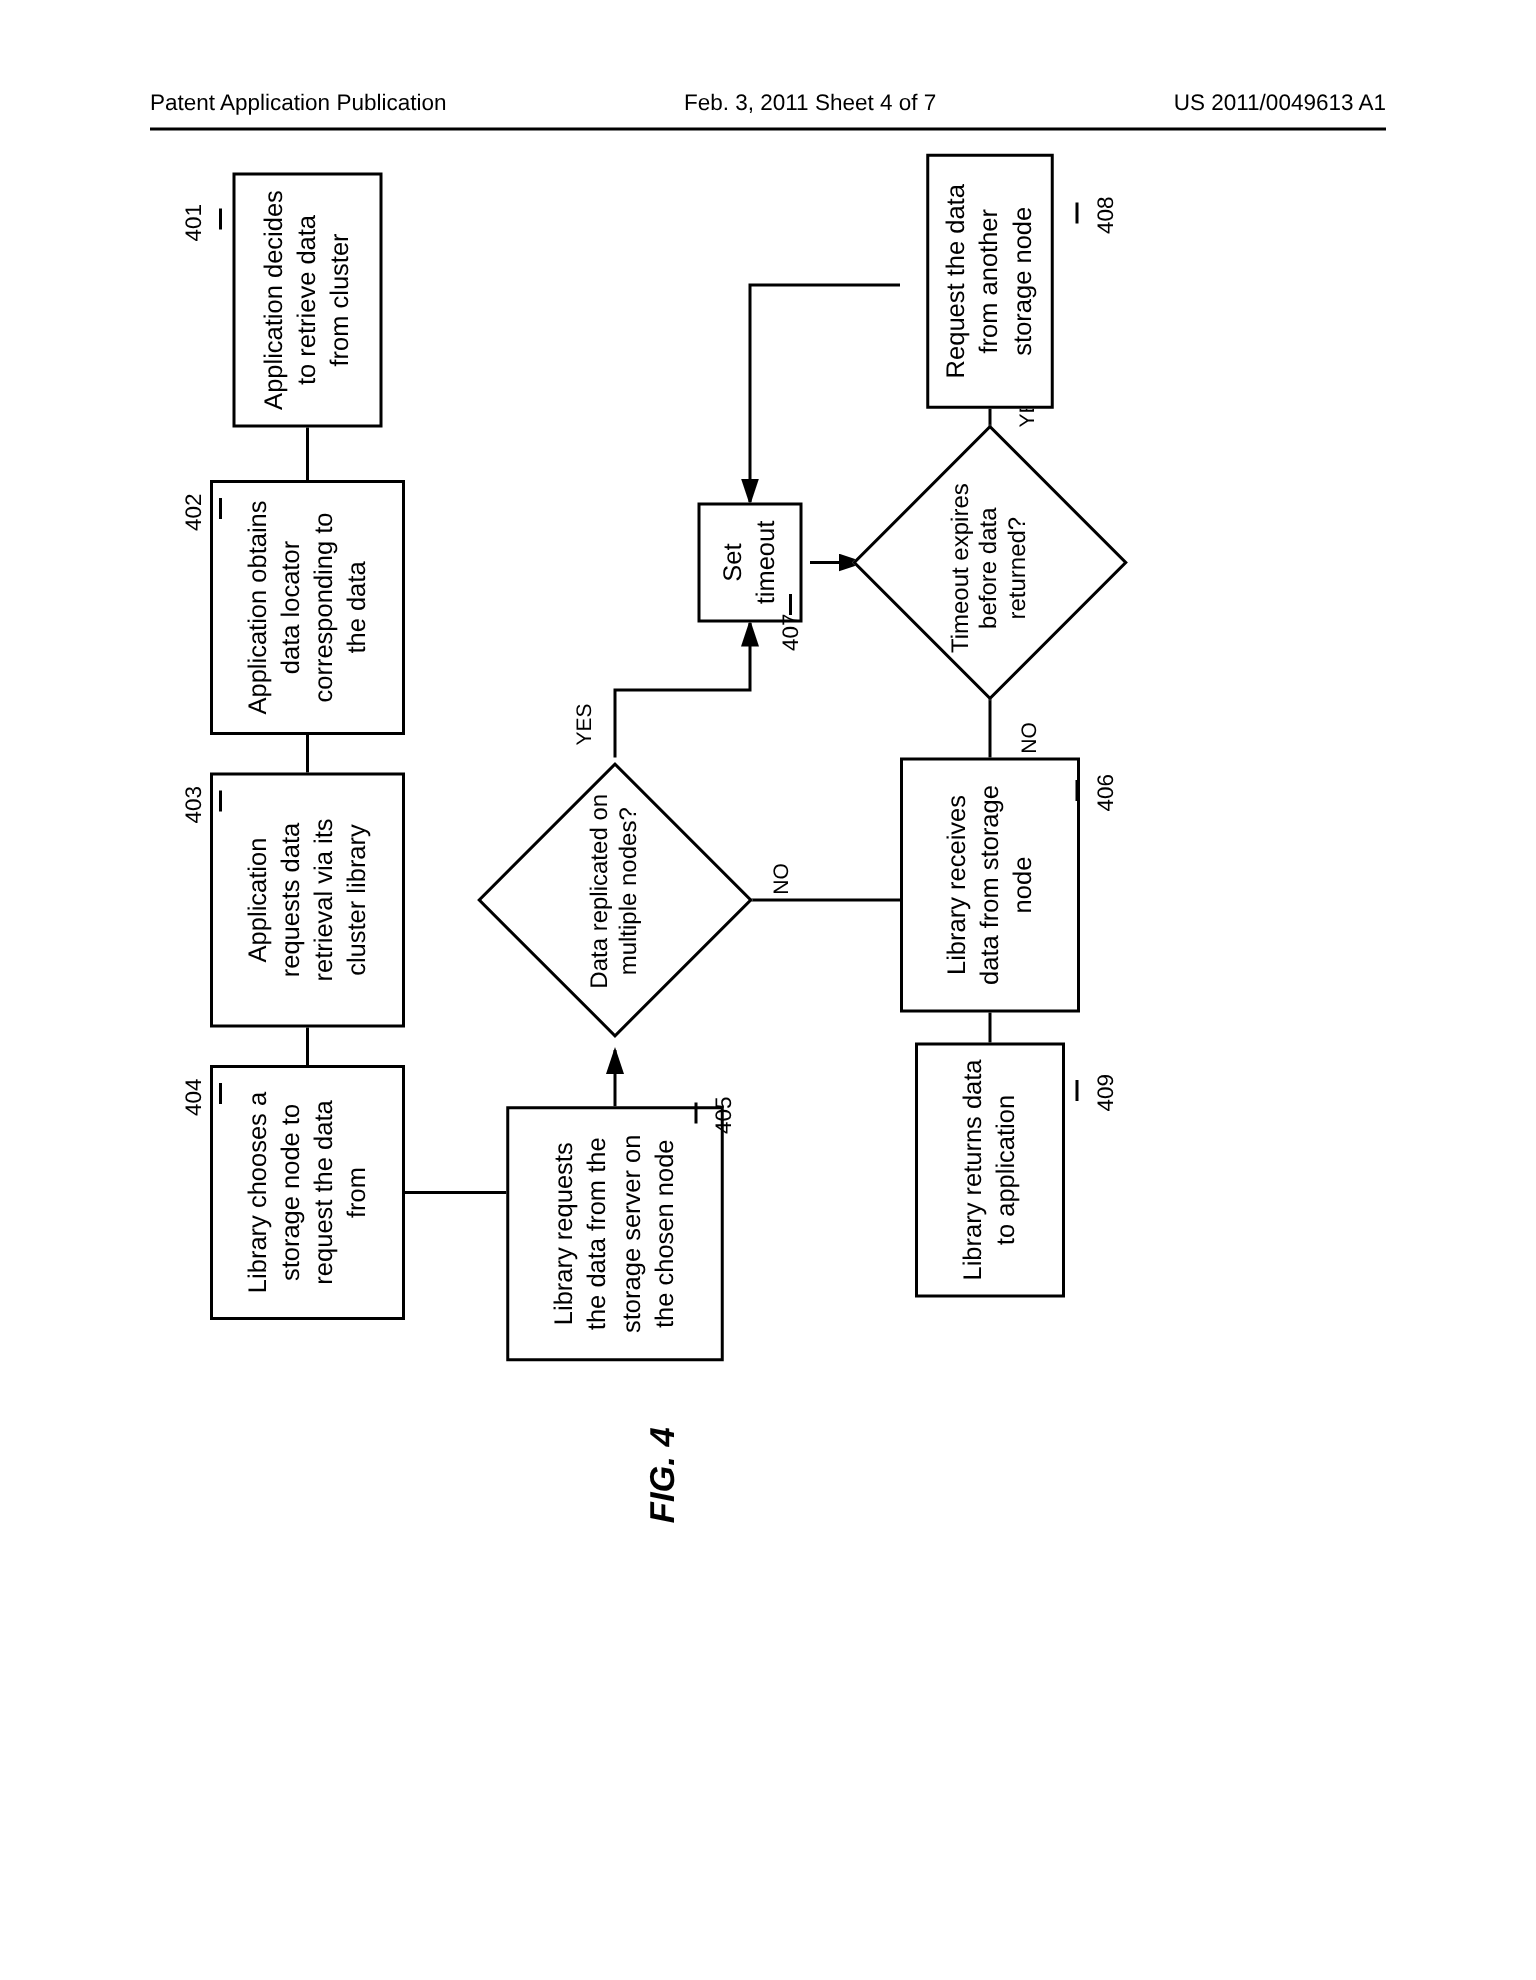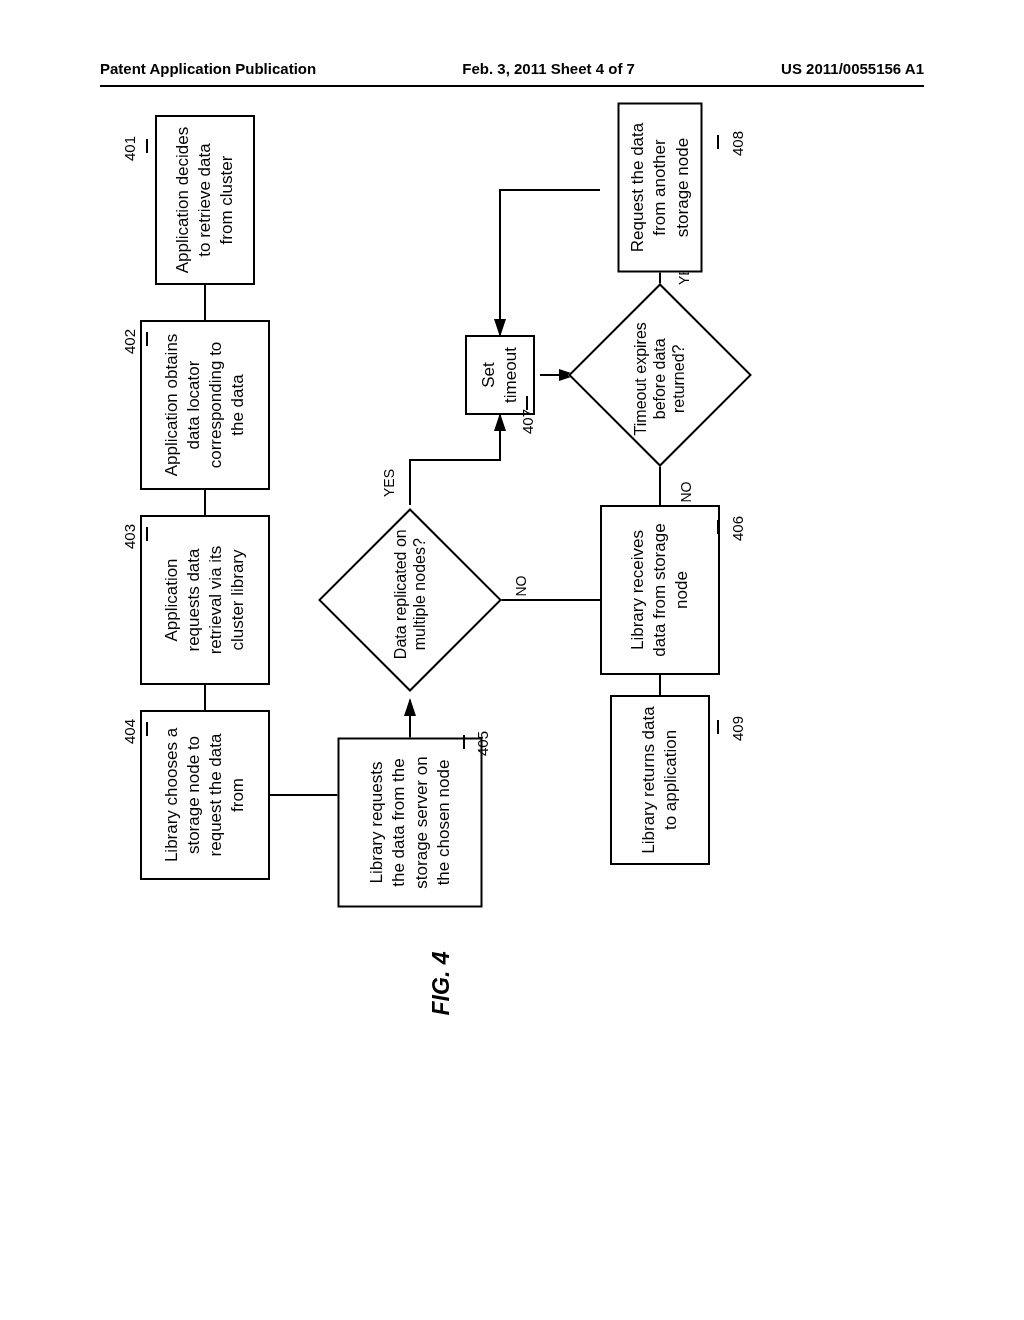--- a/index.html
+++ b/index.html
@@ -16,21 +16,21 @@
     }
     .header {
       position: absolute;
       top: 60px;
       left: 0;
       right: 0;
       display: flex;
       justify-content: space-between;
       padding: 0 100px;
       font-size: 15px;
-      font-weight: bold;
+      font-weight: normal;
     }
     .header-divider {
       position: absolute;
       top: 85px;
       left: 100px;
       right: 100px;
       border-top: 2px solid black;
     }
     .diagram-container {
       position: absolute;
@@ -105,21 +105,21 @@
       height: 1010px;
       pointer-events: none;
     }
   </style>
 </head>
 <body>
 
 <div class="header">
   <span>Patent Application Publication</span>
   <span>Feb. 3, 2011  Sheet 4 of 7</span>
-  <span>US 2011/0055156 A1</span>
+  <span>US 2011/0049613 A1</span>
 </div>
 <div class="header-divider"></div>
 
 <div class="diagram-container">
 
   <svg class="arrows" viewBox="0 0 824 1010">
     <defs>
       <marker id="ah" markerWidth="10" markerHeight="10" refX="8" refY="3" orient="auto">
         <path d="M0,0 L9,3 L0,6 Z" fill="black"></path>
       </marker>

